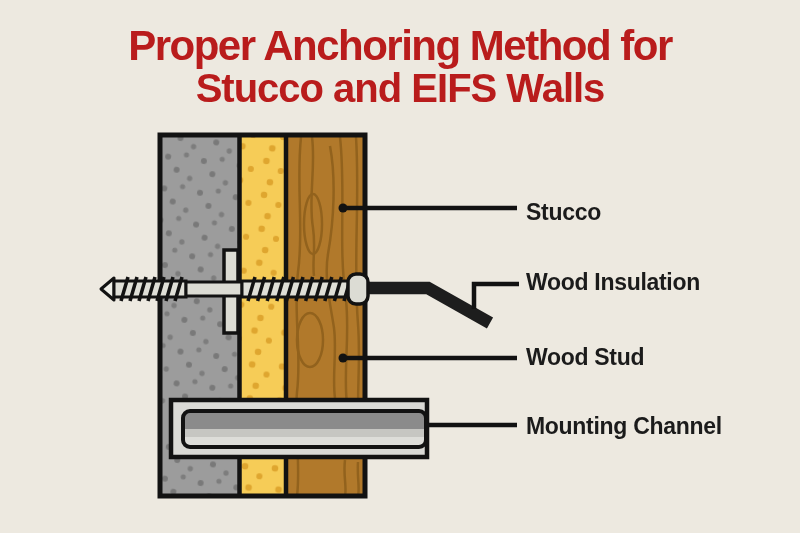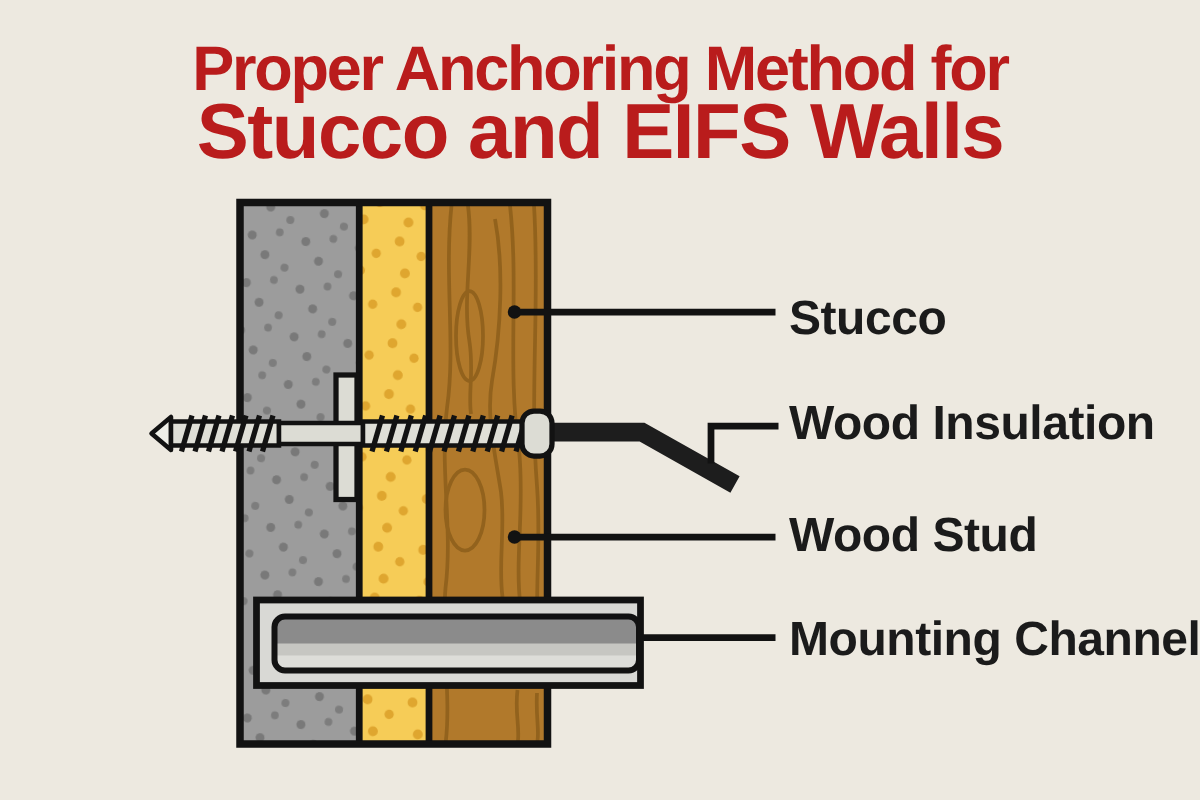--- a/index.html
+++ b/index.html
@@ -6,24 +6,24 @@
   .stage{
     position:relative;width:800px;height:533px;overflow:hidden;
     background:#EDE9E0;
     font-family:"Liberation Sans", sans-serif;
   }
   .title{
     position:absolute;top:24px;left:0;width:800px;text-align:center;
     color:#b91c1c;font-weight:bold;
   }
   .title .t1{display:block;font-size:42px;line-height:44px;letter-spacing:-1.5px;}
-  .title .t2{display:block;font-size:52px;line-height:40px;letter-spacing:-1px;}
+  .title .t2{display:block;font-size:40px;line-height:40px;letter-spacing:-1px;}
   .lbl{
     position:absolute;left:526px;transform:translateY(-50%);
-    color:#1B1B1B;font-size:32px;font-weight:bold;letter-spacing:-0.3px;
+    color:#1B1B1B;font-size:23px;font-weight:bold;letter-spacing:-0.3px;
     white-space:nowrap;
   }
   .lbl-stucco{top:212px;}
   .lbl-foam{top:282px;}
   .lbl-wood{top:357px;}
   .lbl-channel{top:426px;}
   svg.diagram{position:absolute;top:0;left:0;}
 </style>
 </head>
 <body>

